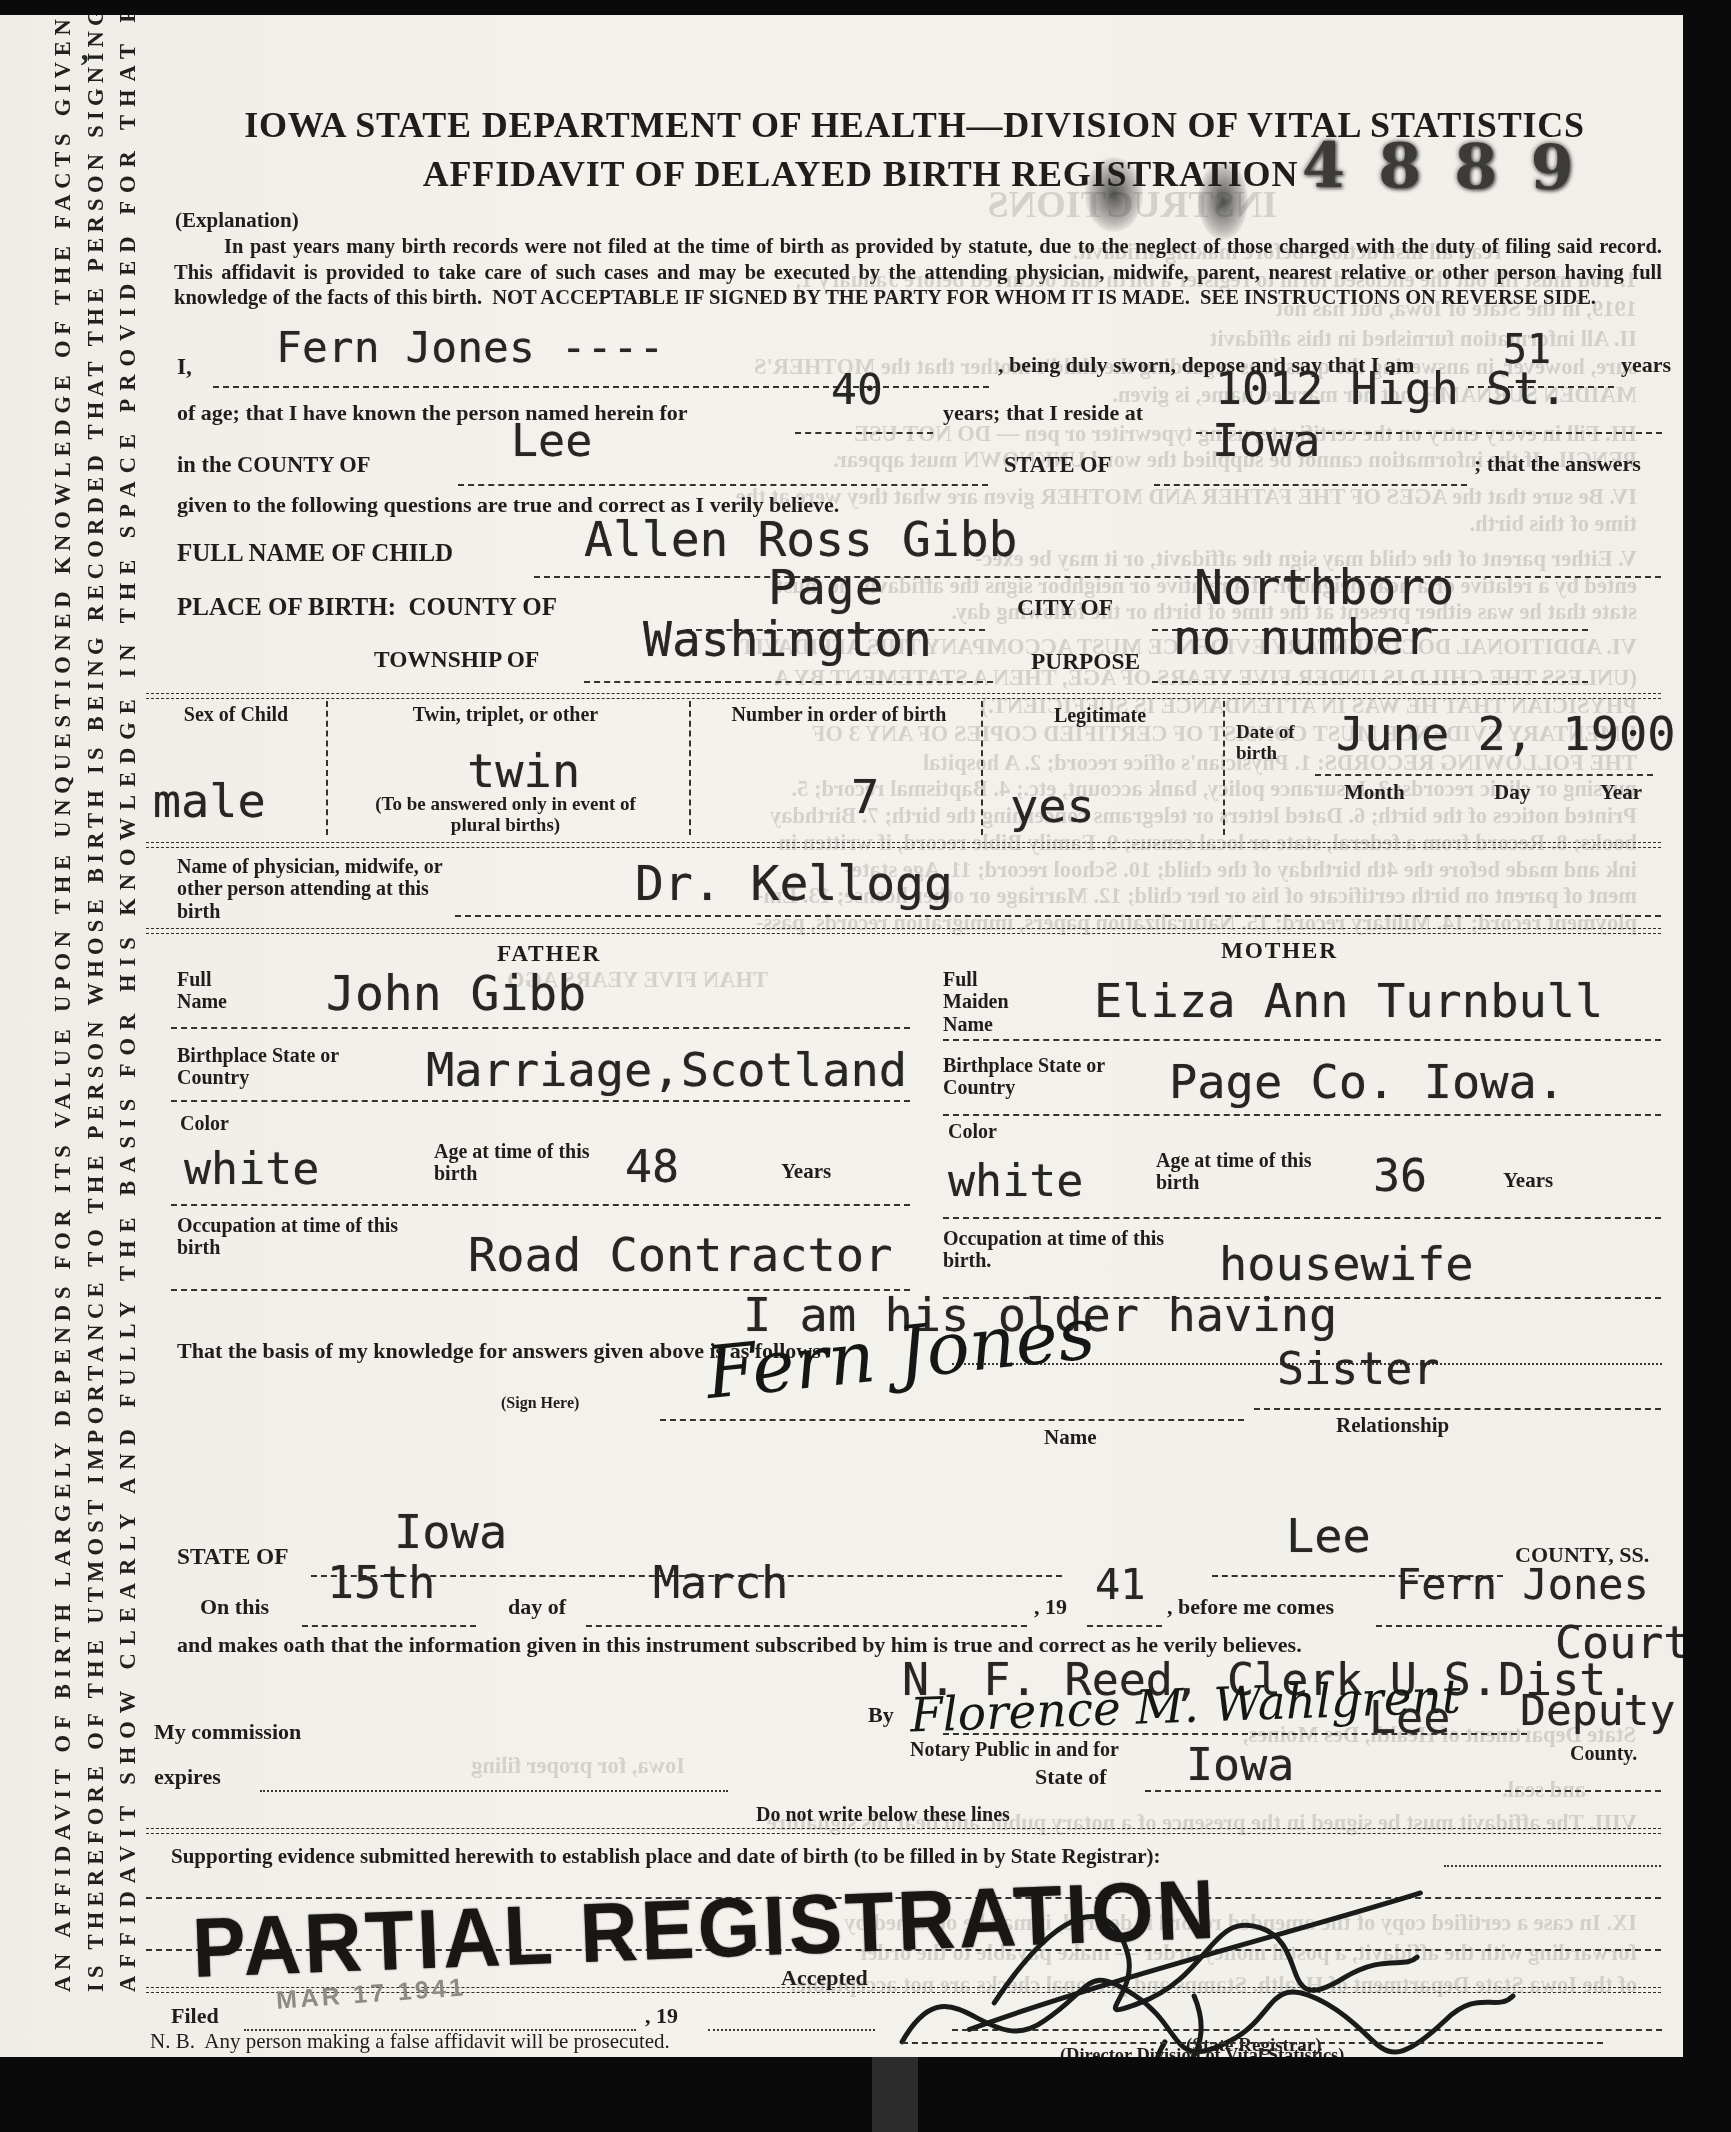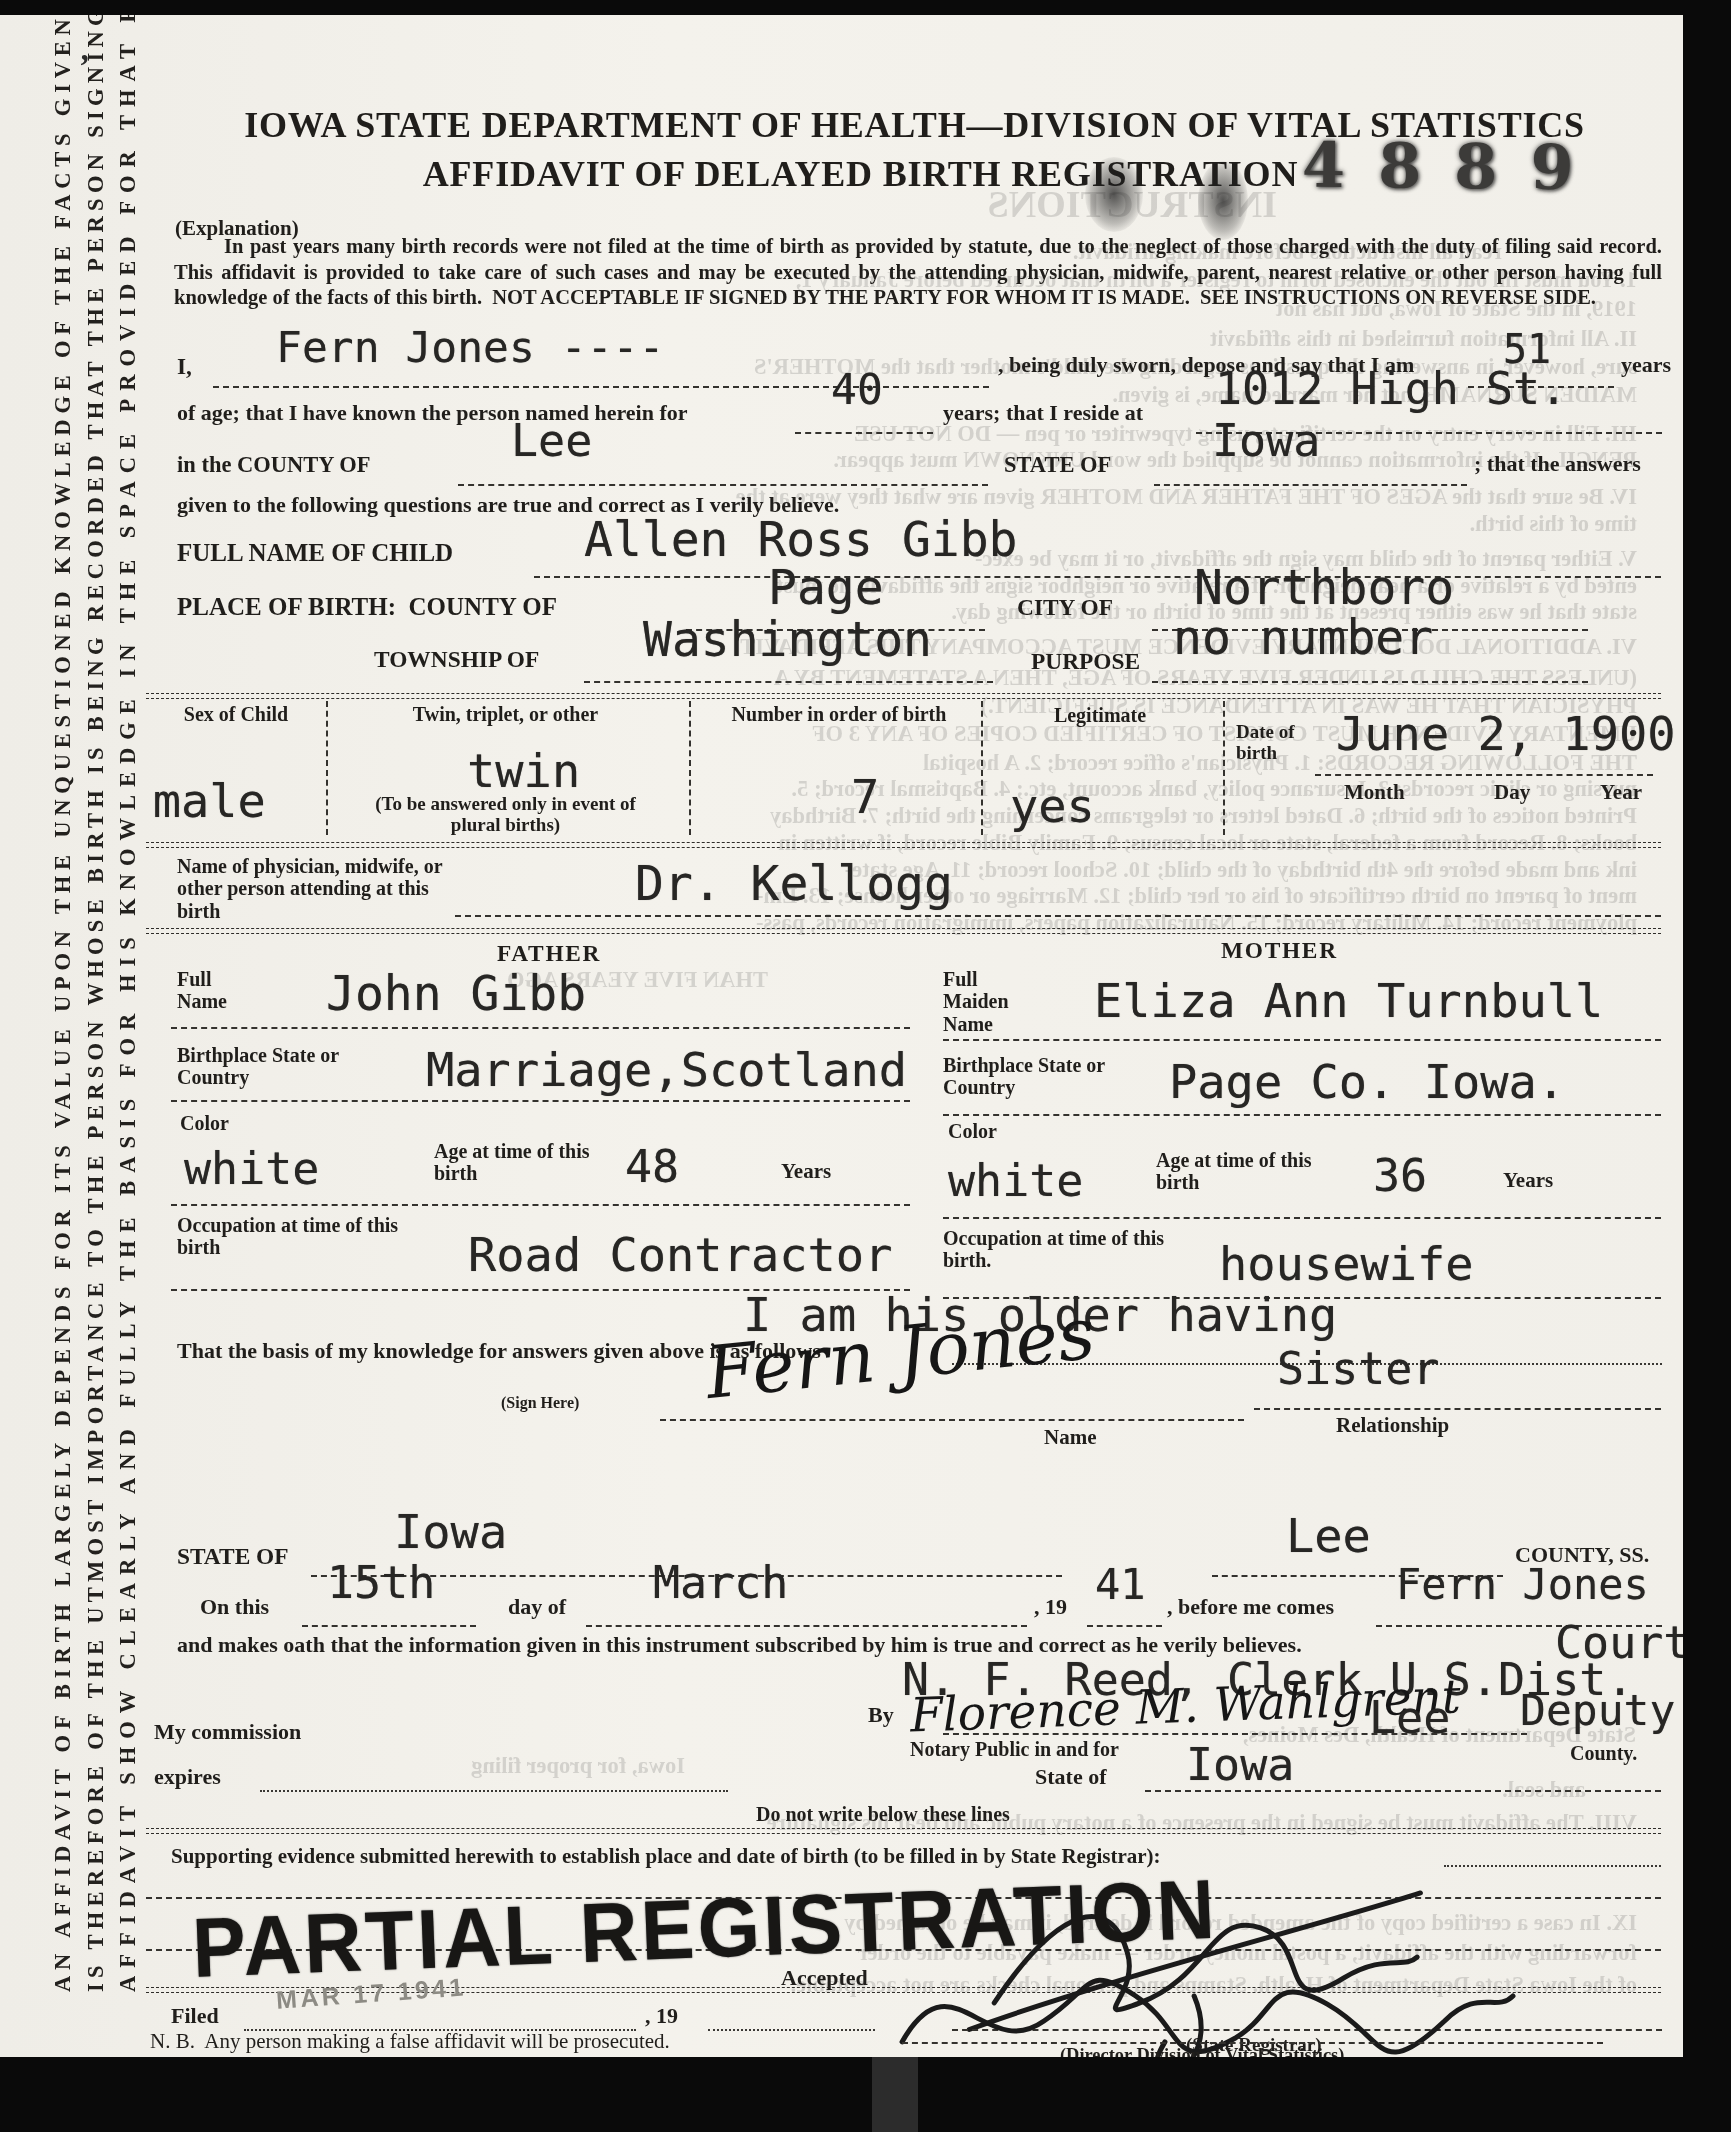--- a/index.html
+++ b/index.html
@@ -78,21 +78,21 @@
   <div class="vline" style="left:115px;top:1977px;letter-spacing:8px;">AFFIDAVIT SHOW CLEARLY AND FULLY THE BASIS FOR HIS KNOWLEDGE IN THE SPACE PROVIDED FOR THAT PURPOSE.</div>
 
   <div class="abs" style="left:79px;top:33px;font-size:33px;font-weight:bold;color:#2a2a2a;">’</div>
 
   <div class="abs lbl center" style="left:159px;top:90px;width:1511px;font-size:36px;letter-spacing:0.8px;">IOWA STATE DEPARTMENT OF HEALTH—DIVISION OF VITAL STATISTICS</div>
   <div class="abs lbl center" style="left:276px;top:139px;width:1169px;font-size:36px;letter-spacing:0.8px;">AFFIDAVIT OF DELAYED BIRTH REGISTRATION</div>
   <div class="abs stampnum" style="left:1302px;top:115px;font-size:62px;letter-spacing:33px;transform:rotate(0.6deg);">4889</div>
   <div class="smudge" style="left:1085px;top:142px;width:58px;height:75px;"></div>
   <div class="smudge" style="left:1198px;top:146px;width:50px;height:79px;"></div>
 
-  <div class="abs lbl" style="left:175px;top:194px;font-size:21px;margin-top:8px;">(Explanation)</div>
+  <div class="abs lbl" style="left:175px;top:194px;font-size:21px;">(Explanation)</div>
   <div class="abs lbl" style="left:174px;top:219px;width:1488px;font-size:20.5px;line-height:25.5px;text-align:justify;text-indent:50px;"><span>In past years many birth records were not filed at the time of birth as provided by statute, due to the neglect of those charged with the duty of filing said record.  This affidavit is provided to take care of such cases and may be executed by the attending physician, midwife, parent, nearest relative or other person having full knowledge of the facts of this birth.  </span><span>NOT ACCEPTABLE IF SIGNED BY THE PARTY FOR WHOM IT IS MADE.  SEE INSTRUCTIONS ON REVERSE SIDE.</span></div>
 
   <div class="abs lbl" style="left:177px;top:338px;font-size:23.4px;">I,</div>
   <div class="abs typed" style="left:276px;top:307px;font-size:43px;">Fern Jones ----</div>
   <div class="rule" style="left:213px;top:371px;width:776px;"></div>
   <div class="abs lbl" style="left:998px;top:338px;font-size:22px;">, being duly sworn, depose and say that I am</div>
   <div class="abs typed" style="left:1503px;top:311px;font-size:40px;">51</div>
   <div class="rule" style="left:1468px;top:371px;width:146px;"></div>
   <div class="abs lbl" style="left:1621px;top:338px;font-size:22px;">years</div>
 

